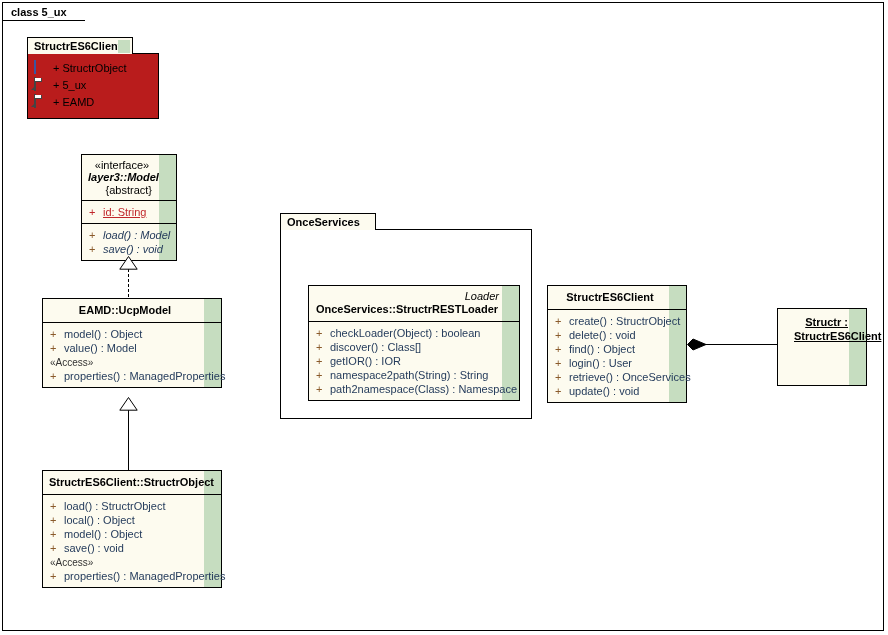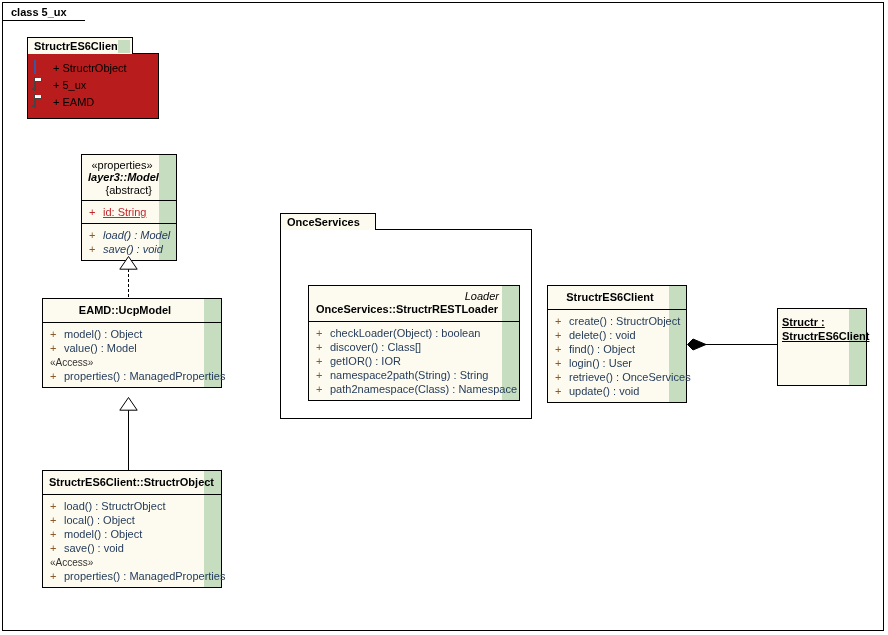--- a/index.html
+++ b/index.html
@@ -286,25 +286,25 @@
   
   #cls-model       { left: 78px;  top: 151px; width: 96px; }
   #cls-ucpmodel    { left: 39px;  top: 295px; width: 180px; }
   #cls-structrobj  { left: 39px;  top: 467px; width: 180px; }
   #cls-restloader  { left: 305px; top: 282px; width: 212px; }
   #cls-es6client   { left: 544px; top: 282px; width: 140px; }
   #cls-structrinst { left: 774px; top: 305px; width: 90px;  }
 
   #cls-structrinst .obj-name {
     position: relative;
-    text-align: left;
+    text-align: right;
     font-weight: bold;
     font-size: 11px;
     line-height: 14px;
-    padding: 6px 18px 6px 4px;
+    padding: 6px 18px 6px 16px;
     text-decoration: underline;
   }
   #cls-structrinst .obj-body { position: relative; height: 36px; }
 
   
   .conn { position: absolute; background: #000000; }
   .conn-v { width: 1px; }
   .conn-h { height: 1px; }
   .conn-dashed-v {
     position: absolute;
@@ -340,21 +340,21 @@
       <div class="pkg-item">
         <span class="glyph"><span class="icon-package"></span></span>
         <span class="lbl">+ EAMD</span>
       </div>
     </div>
   </div>
 
   <div class="uml-box" id="cls-model">
     <div class="shadow"></div>
     <div class="greenband"></div>
-    <div class="cls-stereo">«properties»</div>
+    <div class="cls-stereo">«interface»</div>
     <div class="cls-name" style="padding-top:0;padding-bottom:0;font-style:italic;">layer3::Model</div>
     <div class="cls-abstract-tag">{abstract}</div>
     <div class="divider"></div>
     <div class="compartment">
       <div class="feature static">
         <span class="vis">+</span>
         <span class="sig">id:  String</span>
       </div>
     </div>
     <div class="divider"></div>

